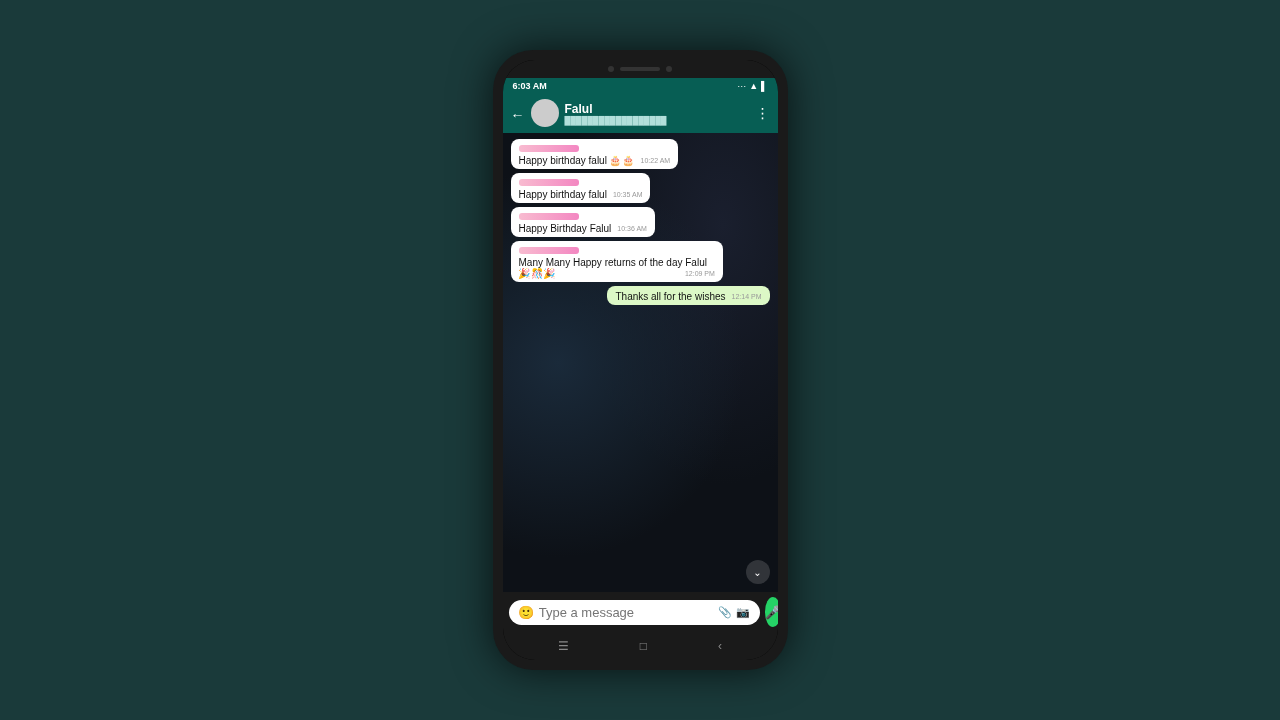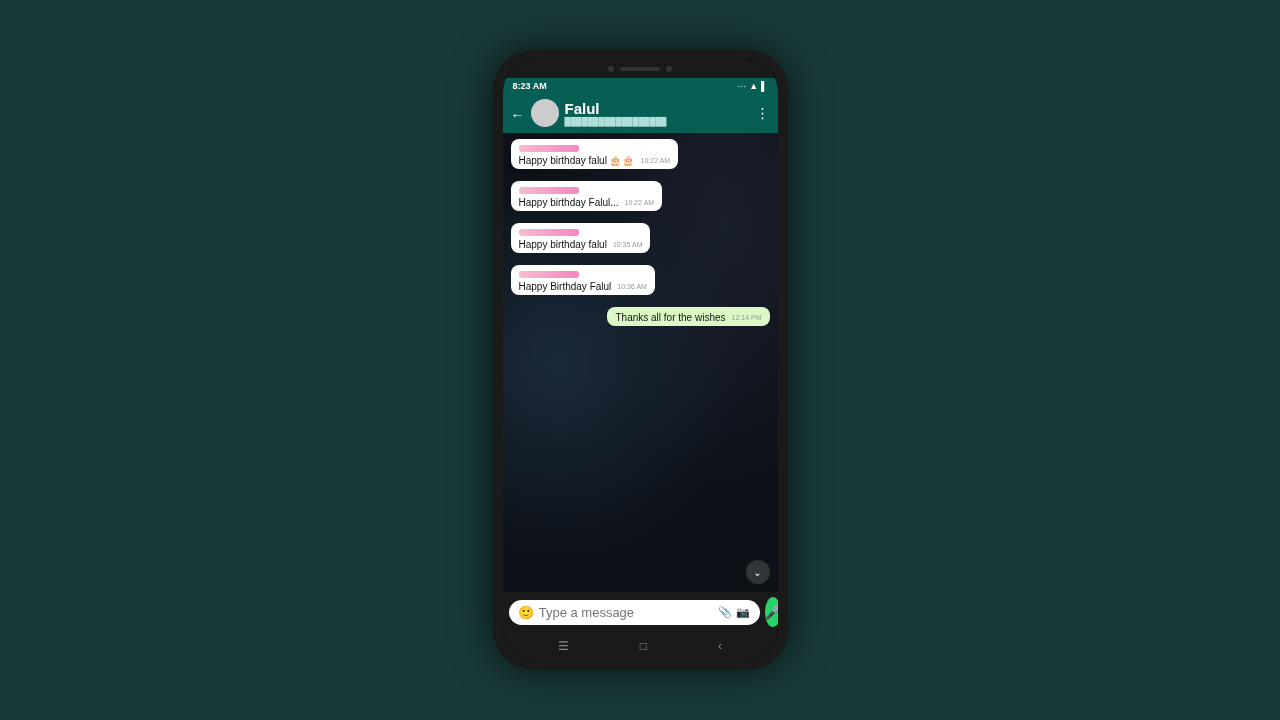--- a/index.html
+++ b/index.html
@@ -81,39 +81,39 @@
     .wa-avatar {
       width: 28px;
       height: 28px;
       border-radius: 50%;
       background: #ccc;
       flex-shrink: 0;
     }
     .wa-contact-info { flex: 1; }
     .wa-contact-name {
       color: #fff;
-      font-size: 15px;
+      font-size: 12px;
       font-weight: bold;
     }
     .wa-contact-status {
       color: #b2dfdb;
       font-size: 8px;
     }
     .wa-menu { color: #fff; font-size: 14px; }
     
     .chat-area {
       flex: 1;
       background: #0d1117;
       background-image: radial-gradient(ellipse at 20% 50%, #1a2a3a 0%, transparent 60%),
                         radial-gradient(ellipse at 80% 20%, #1a1f2e 0%, transparent 50%);
       overflow-y: auto;
       padding: 6px 8px;
       display: flex;
       flex-direction: column;
-      gap: 12px;
+      gap: 4px;
     }
     
     .msg-received {
       align-self: flex-start;
       max-width: 82%;
     }
     .msg-sent {
       align-self: flex-end;
       max-width: 82%;
     }
@@ -218,21 +218,21 @@
 <div class="phone-outer">
   <div class="phone-screen">
 
     <div class="phone-notch">
       <div class="notch-camera"></div>
       <div class="notch-speaker"></div>
       <div class="notch-camera"></div>
     </div>
 
     <div class="status-bar">
-      <span class="status-time">8:23 AM</span>
+      <span class="status-time">6:03 AM</span>
       <div class="status-icons">
         <span>···</span>
         <span>▲</span>
         <span>▌</span>
       </div>
     </div>
 
     <div class="wa-header">
       <span class="wa-back-btn">←</span>
       <div class="wa-avatar"></div>
@@ -241,27 +241,27 @@
         <div class="wa-contact-status">██████████████████</div>
       </div>
       <span class="wa-menu">⋮</span>
     </div>
 
     <div class="chat-area" id="chat-area">
     <div class="msg-received">
           <div class="msg-bubble bubble-received"><span class="sender-name" style="color: rgb(233, 30, 140);"><span style="display:inline-block;width:60px;height:7px;background:linear-gradient(90deg,#f8bbd0,#e91e8c88);border-radius:3px;vertical-align:middle;"></span></span>Happy birthday falul 🎂🎂 <span class="msg-time">10:22 AM</span></div>
         </div>
         <div class="msg-received">
-          <div class="msg-bubble bubble-received"><span class="sender-name" style="color: rgb(156, 39, 176);"><span style="display:inline-block;width:60px;height:7px;background:linear-gradient(90deg,#f8bbd0,#e91e8c88);border-radius:3px;vertical-align:middle;"></span></span>Happy birthday Falul... <span class="msg-time">10:22 AM</span></div>
-        </div>
-        <div class="msg-received">
           <div class="msg-bubble bubble-received"><span class="sender-name" style="color: rgb(0, 150, 136);"><span style="display:inline-block;width:60px;height:7px;background:linear-gradient(90deg,#f8bbd0,#e91e8c88);border-radius:3px;vertical-align:middle;"></span></span>Happy birthday falul <span class="msg-time">10:35 AM</span></div>
         </div>
         <div class="msg-received">
           <div class="msg-bubble bubble-received"><span class="sender-name" style="color: rgb(233, 30, 140);"><span style="display:inline-block;width:60px;height:7px;background:linear-gradient(90deg,#f8bbd0,#e91e8c88);border-radius:3px;vertical-align:middle;"></span></span>Happy Birthday Falul <span class="msg-time">10:36 AM</span></div>
+        </div>
+        <div class="msg-received">
+          <div class="msg-bubble bubble-received"><span class="sender-name" style="color: rgb(255, 87, 34);"><span style="display:inline-block;width:60px;height:7px;background:linear-gradient(90deg,#f8bbd0,#e91e8c88);border-radius:3px;vertical-align:middle;"></span></span>Many Many Happy returns of the day Falul 🎉🎊🎉 <span class="msg-time">12:09 PM</span></div>
         </div>
         <div class="msg-sent">
           <div class="msg-bubble bubble-sent">Thanks all for the wishes <span class="msg-time">12:14 PM</span></div>
         </div>
       </div>
 
     <div style="position:relative;">
       <div class="scroll-down-btn" style="position:absolute; right:8px; top:-32px;">⌄</div>
     </div>
 

